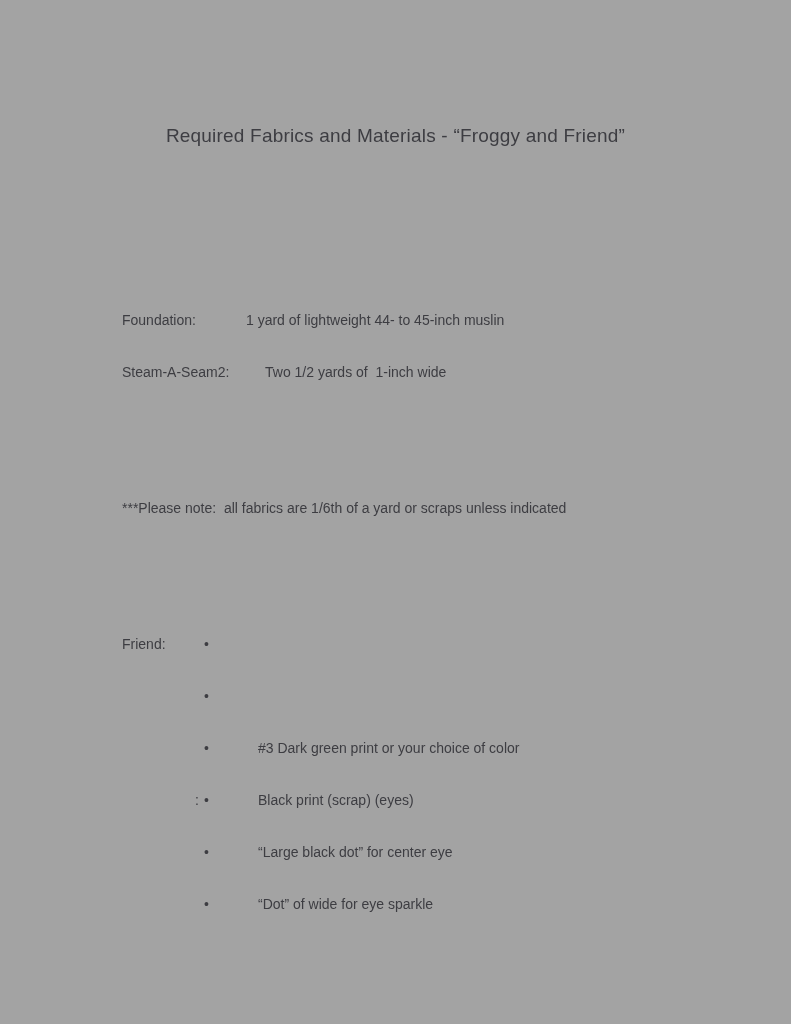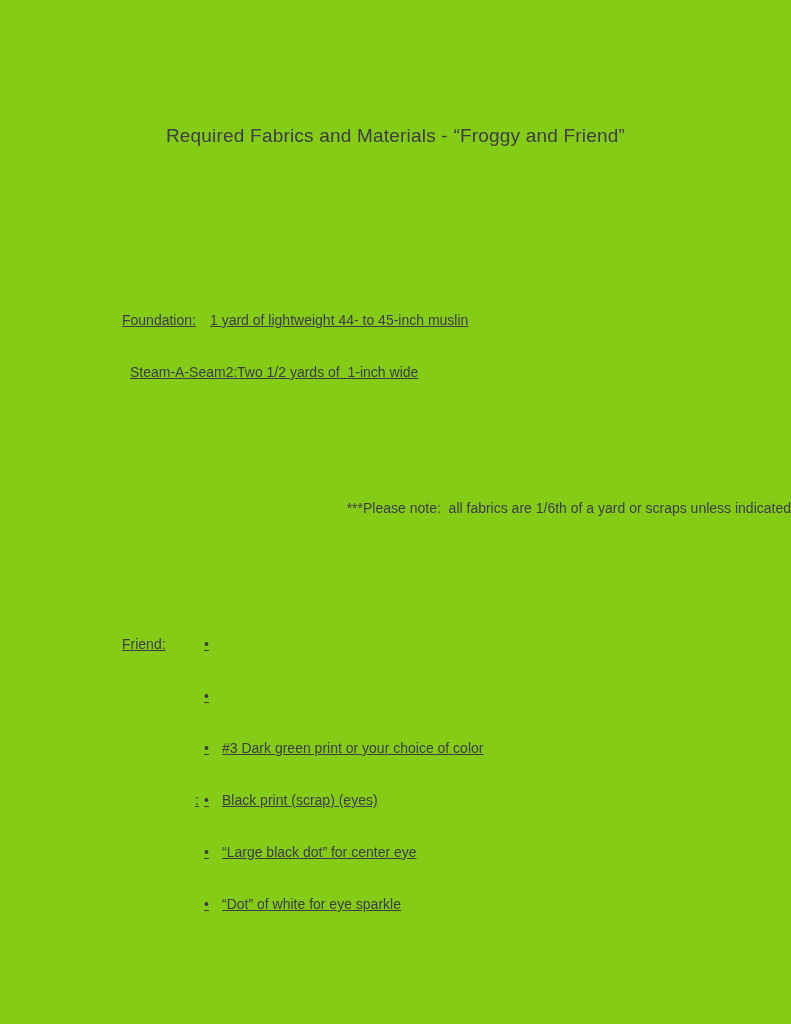--- a/index.html
+++ b/index.html
@@ -1,20 +1,20 @@
 <!DOCTYPE html>
 <html><head>
 <meta charset="utf-8">
 <style>
   html, body { margin: 0; padding: 0; background: #ffffff; }
   .page {
     position: relative;
     width: 791px;
     height: 1024px;
-    background: #84cc16;
+    background: #a3a3a3;
     overflow: hidden;
     font-family: "Liberation Sans", sans-serif;
     color: #3d3d42;
     box-sizing: border-box;
     padding-top: 86px;
   }
   .page * { white-space: pre; }
 
   
   .title-block { text-align: center; }
@@ -25,35 +25,34 @@
   }
 
   
   .content { margin-left: 122px; font-size: 14px; }
 
   .row {
     display: flex;
     align-items: flex-start;
     line-height: 20px;
     min-height: 20px;
-    text-decoration: underline;
   }
   .label { flex: 0 0 auto; }
   .bullet { flex: 0 0 auto; width: 10px; margin-right: 8px; }
-  .itext { flex: 0 0 auto; }
+  .itext { flex: 0 0 auto; margin-left: 36px; }
 
   
   .lw88  .label { width: 88px; }
-  .lw107 .label { width: 107px; margin-left: 8px; }
+  .lw107 .label { width: 107px; }
   .lw82  .label { width: 82px; }
 
   .prefix { text-align: right; padding-right: 5px; box-sizing: border-box; }
 
   .intro   { margin-top: 28px; }
-  .note-row { margin-top: 20px; line-height: 20px; text-align: right; }
+  .note-row { margin-top: 20px; line-height: 20px; }
 
   .sec-froggy      { margin-top: 20px; }
 </style>
 </head>
 <body>
 
 <div class="page">
 
   <div class="title-block">
     <div class="title-line">Required Fabrics and Materials - “Froggy and Friend”</div>
@@ -97,21 +96,21 @@
         <span class="itext">Black print (scrap) (eyes)</span>
       </div>
       <div class="row lw82">
         <span class="label"></span>
         <span class="bullet">•</span>
         <span class="itext">“Large black dot” for center eye</span>
       </div>
       <div class="row lw82">
         <span class="label"></span>
         <span class="bullet">•</span>
-        <span class="itext">“Dot” of white for eye sparkle</span>
+        <span class="itext">“Dot” of wide for eye sparkle</span>
       </div>
     </div>
 
     
     
 
     
     
 
     

